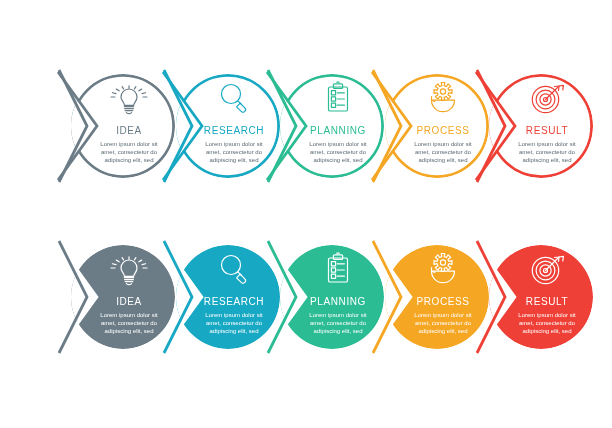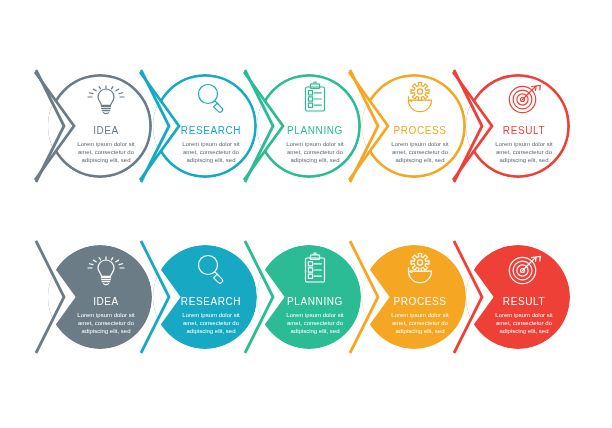--- a/index.html
+++ b/index.html
@@ -4,21 +4,21 @@
 <style>
   html,body{margin:0;padding:0;}
   body{
     width:612px;height:428px;
     background:#ffffff;
     font-family:"Liberation Sans", sans-serif;
     overflow:hidden;
   }
   #infographic{
     position:relative;
-    width:519px;height:428px;
+    width:519px;height:428px;margin-left:23px;
   }
   svg#canvas{display:block;width:612px;height:428px;}
 
   .step-title{
     font-family:"Liberation Sans", sans-serif;
     font-size:10px;
     letter-spacing:0.6px;
     font-weight:400;
     text-anchor:middle;
   }

